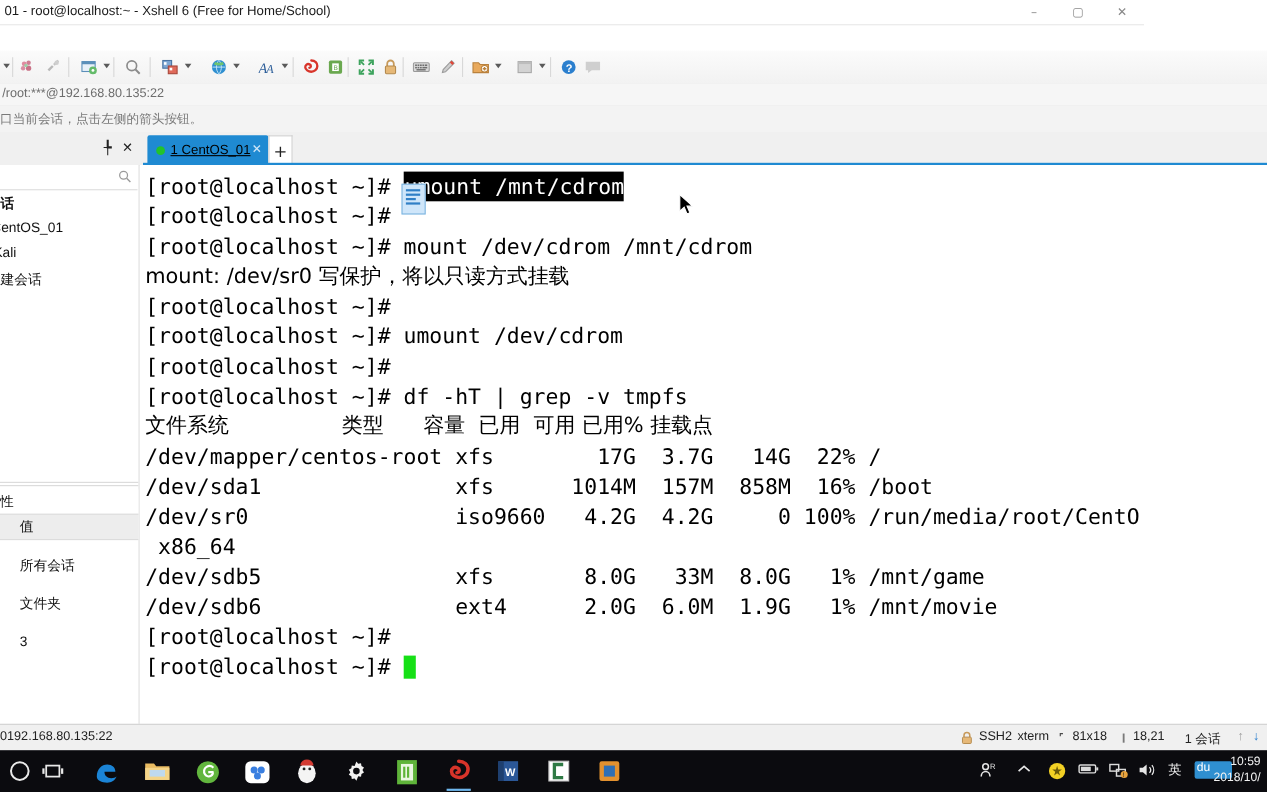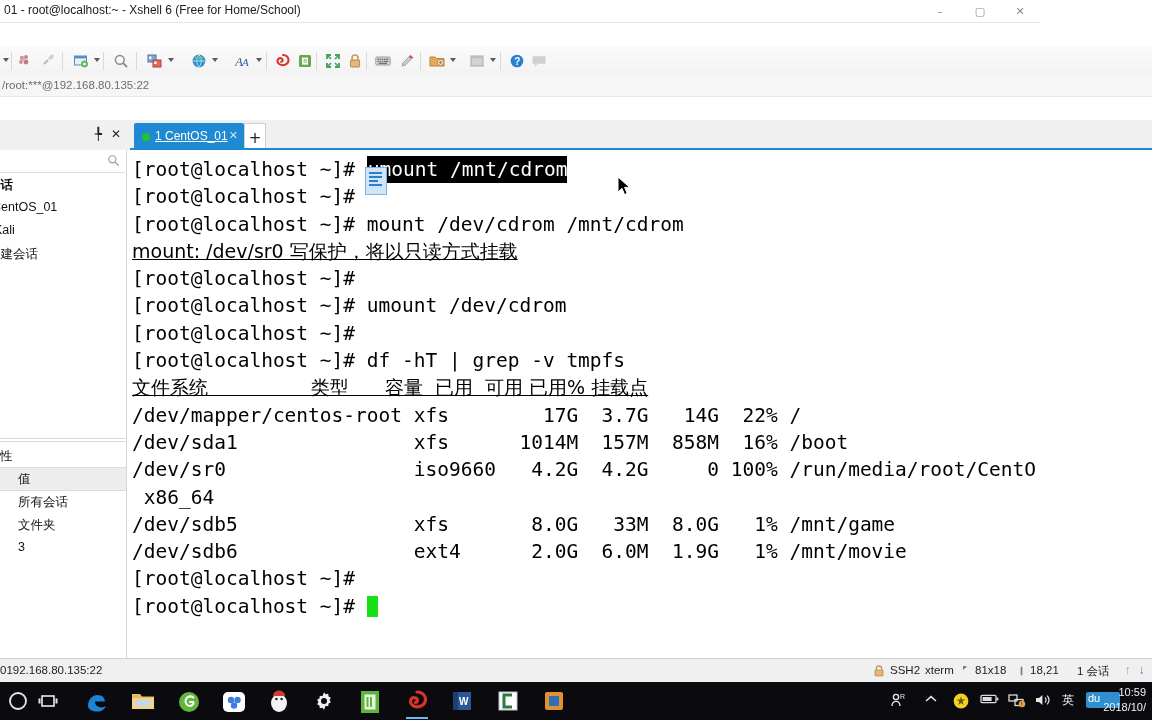--- a/index.html
+++ b/index.html
@@ -79,21 +79,21 @@
   }
   .tab{
     position:absolute;left:134px;top:3px;height:27px;width:110px;
     background:#1f8ad2;color:#fff;border-radius:2px 2px 0 0;
   }
   .tab .dot{
     position:absolute;left:8px;top:10px;width:8px;height:8px;border-radius:50%;
     background:#22c32a;
   }
   .tab .label{
-    position:absolute;left:21px;top:6px;font-size:12px;color:#ffffff;
+    position:absolute;left:21px;top:6px;font-size:12px;color:#000000;
     text-decoration:underline;white-space:nowrap;
   }
   .tab .tabclose{position:absolute;right:6px;top:6px;font-size:11px;color:#cfe6f7;}
   .newtab{
     position:absolute;left:244px;top:3px;width:20px;height:27px;background:#ffffff;
     border:1px solid #cfcfcf;border-bottom:none;
   }
   .newtab .plus{
     position:absolute;left:50%;top:50%;transform:translate(-50%,-50%);
     font-size:15px;color:#222;font-family:"DejaVu Sans",sans-serif;
@@ -116,21 +116,21 @@
     position:absolute;top:3px;font-size:12.5px;color:#111;white-space:nowrap;
   }
   .sb-divider{position:absolute;left:0;width:126px;height:1px;background:#d9d9d9;}
   .sb-prop-head{position:absolute;left:0;top:0;width:126px;height:22px;background:#ffffff;}
   .sb-prop-head .lbl{position:absolute;left:0px;top:3px;font-size:12.5px;color:#111;}
   .sb-prop-col{
     position:absolute;left:0;top:22px;width:126px;height:22px;background:#ededed;
     border-top:1px solid #dcdcdc;border-bottom:1px solid #dcdcdc;
   }
   .sb-prop-col .lbl{position:absolute;left:18px;top:3px;font-size:12.5px;color:#111;}
-  .sb-prop-row{position:relative;height:23px;}
+  .sb-prop-row{position:relative;height:23px;margin-top:12px;}
   .sb-prop-row .lbl{position:absolute;left:18px;top:3px;font-size:12.5px;color:#111;}
 
   
   .terminal{
     position:absolute;left:127px;top:150px;width:1025px;height:508px;
     background:#ffffff;overflow:hidden;
   }
   .term-inner{position:absolute;left:5px;top:6px;right:0;}
   .tline{
     height:27.3px;line-height:27.3px;
@@ -139,21 +139,21 @@
   }
   .tline.sel-line{position:relative;}
   .sel{
     background:#000000;color:#ffffff;
     display:inline-block;
     padding-left:1px;
   }
   .sel-fill{
     position:absolute;left:258px;top:0;right:-10px;height:27.3px;background:#000;z-index:-1;
   }
-  .cjk{font-family:"DejaVu Sans","Liberation Sans",sans-serif;font-size:19px;text-decoration:underline;}
+  .cjk{font-family:"DejaVu Sans","Liberation Sans",sans-serif;font-size:19px;}
   .cursor-block{
     display:inline-block;width:11px;height:21px;background:#16e016;
     vertical-align:-4px;
   }
   .paste-cursor{
     position:absolute;left:365px;top:170px;width:20px;height:26px;
     background:#cfe6fa;border:1px solid #7fb6e0;z-index:30;
   }
   .paste-cursor i{
     position:absolute;left:3px;width:13px;height:2px;background:#2f7fc6;display:block;
@@ -352,20 +352,23 @@
       <svg class="ico" viewBox="0 0 16 16">
         <path d="M1.5 3.2h13v7.6H7l-3.4 2.6V10.8H1.5z" fill="#cfcfcf"></path>
       </svg>
     </div>
   </div>
 
   <div class="addrbar">
     <div class="txt">/root:***@192.168.80.135:22</div>
   </div>
 
+  <div class="hintbar">
+    <div class="txt">口当前会话，点击左侧的箭头按钮。</div>
+  </div>
 
   <div class="tabstrip">
     <div class="pin-btn">
       <span class="pin-glyph">╄</span>
     </div>
     <div class="close-panel-btn">
       <span class="xglyph">✕</span>
     </div>
     <div class="tab">
       <span class="dot"></span>

